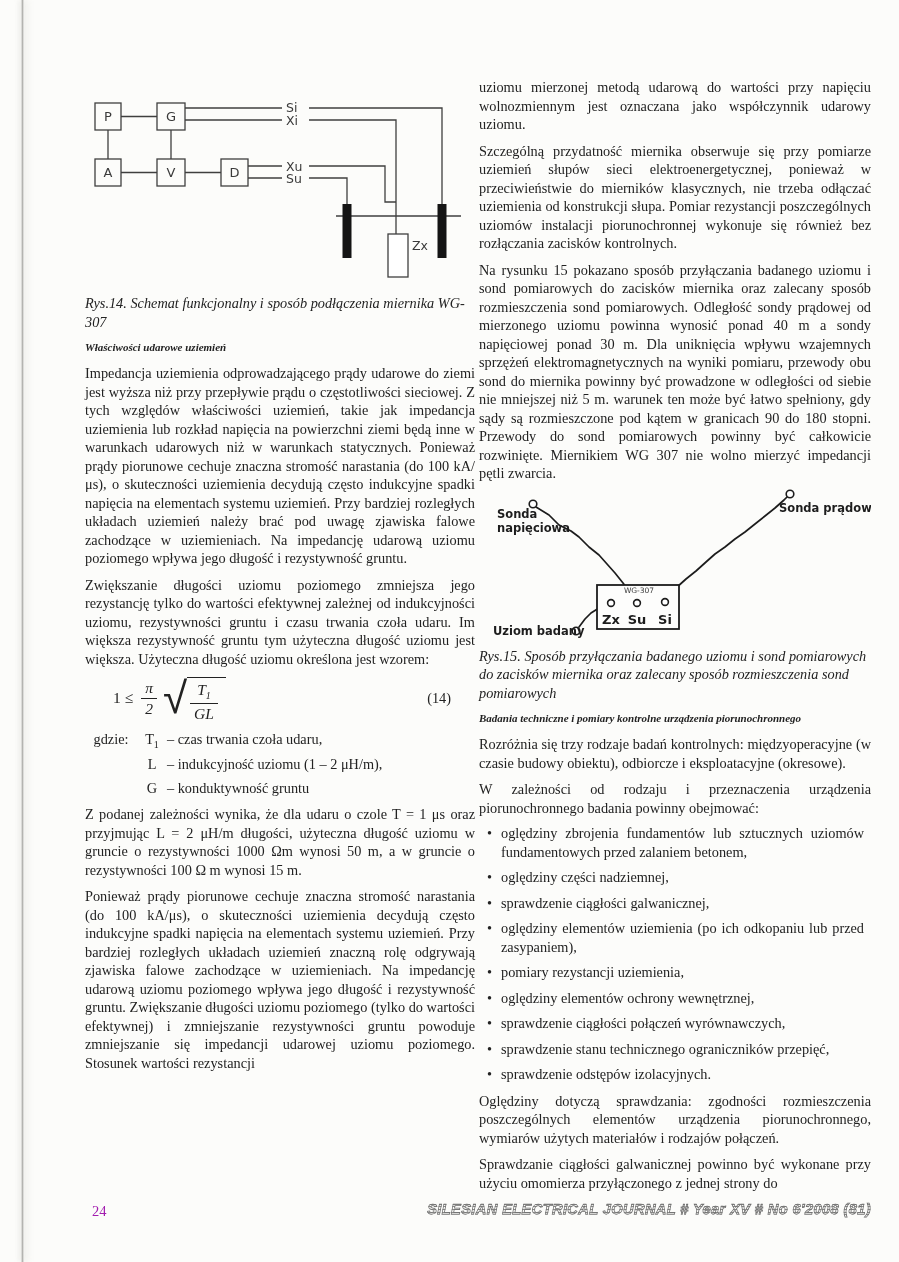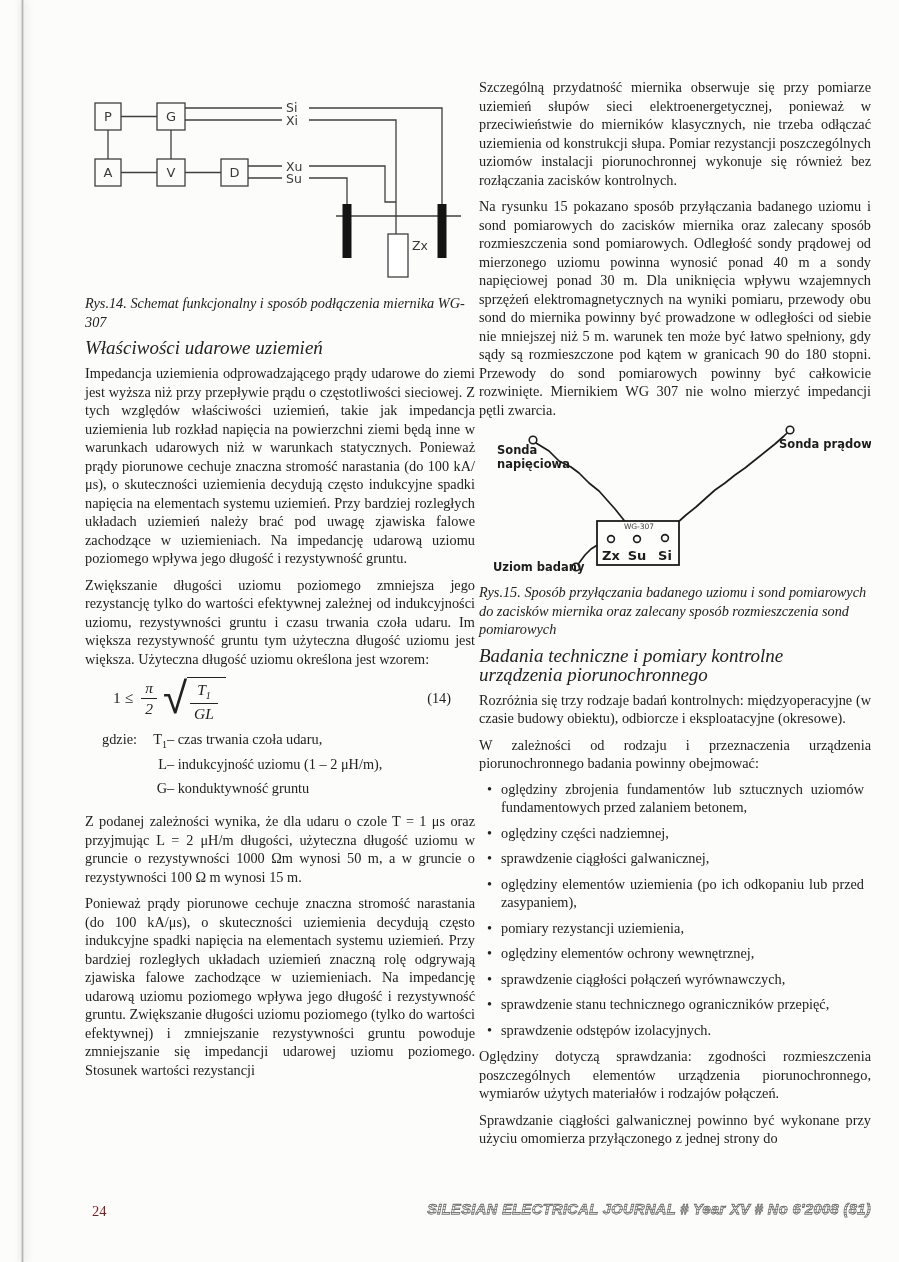--- a/index.html
+++ b/index.html
@@ -18,47 +18,47 @@
   }
   .col{position:absolute;font-size:14.3px;line-height:18.5px;text-align:justify;}
   .col-left{left:85px;top:92px;width:390px;}
   .col-right{left:479px;top:78px;width:392px;}
   p.body-par{margin:0 0 8px 0;}
   .fig{display:block;margin:0 auto;}
   .fig14-wrap{width:390px;height:196px;margin-bottom:6px;}
   .fig15-wrap{width:392px;height:158px;margin:4px 0 2px 0;}
   .caption{font-style:italic;margin:0 0 7px 0;text-align:left;}
   h3.subhead{
-    font-size:19px;font-weight:normal;font-style:italic;
+    font-size:11px;font-weight:bold;font-style:italic;
     margin:0 0 7px 0;text-align:left;line-height:19px;
   }
   
   .formula-row{display:flex;align-items:center;margin:6px 0 8px 0;}
   .formula{display:flex;align-items:center;margin-left:28px;font-style:italic;font-size:15.5px;}
   .f-lhs{margin-right:8px;font-style:normal;}
   .frac{display:inline-flex;flex-direction:column;align-items:center;line-height:1.15;}
   .frac .fd{border-top:1.4px solid #222;padding:1px 4px 0 4px;}
   .frac .fn{padding:0 4px 1px 4px;}
   .sqrt{display:inline-flex;align-items:flex-start;margin-left:6px;}
   .sqrt-sign{font-style:normal;font-size:44px;line-height:44px;font-family:"DejaVu Sans",sans-serif;font-weight:200;transform:translateY(2px);}
   .sqrt-body{border-top:1.6px solid #222;padding:3px 8px 0 3px;margin-top:3px;}
   .eq-tag{margin-left:auto;margin-right:24px;font-style:normal;}
   sub{font-size:10px;}
   
-  .gdzie{display:flex;margin:0 0 9px 0;text-align:right;}
+  .gdzie{display:flex;margin:0 0 2px 0;text-align:center;}
   .gdzie-label{width:52px;flex:0 0 52px;}
   .defs{flex:1;}
   .def{display:flex;line-height:18.5px;}
   .def .term{width:30px;flex:0 0 30px;}
   
   ul.checks{list-style:none;margin:2px 0 8px 0;padding:0;text-align:justify;}
   ul.checks li{position:relative;padding-left:15px;margin:7px;}
   ul.checks li::before{content:"\2022";position:absolute;left:1px;top:0;}
   
-  .page-number{position:absolute;left:92px;top:1203px;font-size:14.5px;color:#7f1d1d;}
+  .page-number{position:absolute;left:92px;top:1203px;font-size:14.5px;color:#a21caf;}
   .journal-footer{
     position:absolute;right:28px;top:1201px;
     font-family:"Liberation Sans","DejaVu Sans",sans-serif;
     font-weight:bold;font-size:14.6px;letter-spacing:.4px;font-style:italic;
     color:transparent;-webkit-text-stroke:.75px #6e6e6e;
     background:repeating-linear-gradient(180deg,#8d8d8b 0 1px,rgba(255,255,255,0) 1px 2.7px);
     -webkit-background-clip:text;background-clip:text;
   }
   
   .figtext{font-family:"DejaVu Sans",sans-serif;fill:#3a3a3a;}
@@ -150,20 +150,21 @@
           <span class="desc">– konduktywność gruntu</span>
         </div>
       </div>
     </div>
 
     <p class="body-par">Z podanej zależności wynika, że dla udaru o czole T = 1 μs oraz przyjmując L = 2 μH/m długości, użyteczna długość uziomu w gruncie o rezystywności 1000 Ωm wynosi 50 m, a w gruncie o rezystywności 100 Ω m wynosi 15 m.</p>
     <p class="body-par">Ponieważ prądy piorunowe cechuje znaczna stromość narastania (do 100 kA/μs), o skuteczności uziemienia decydują często indukcyjne spadki napięcia na elementach systemu uziemień. Przy bardziej rozległych układach uziemień znaczną rolę odgrywają zjawiska falowe zachodzące w uziemieniach. Na impedancję udarową uziomu poziomego wpływa jego długość i rezystywność gruntu. Zwiększanie długości uziomu poziomego (tylko do wartości efektywnej) i zmniejszanie rezystywności gruntu powoduje zmniejszanie się impedancji udarowej uziomu poziomego. Stosunek wartości rezystancji</p>
   </div>
 
   <div class="col col-right">
+    <p class="body-par">uziomu mierzonej metodą udarową do wartości przy napięciu wolnozmiennym jest oznaczana jako współczynnik udarowy uziomu.</p>
     <p class="body-par">Szczególną przydatność miernika obserwuje się przy pomiarze uziemień słupów sieci elektroenergetycznej, ponieważ w przeciwieństwie do mierników klasycznych, nie trzeba odłączać uziemienia od konstrukcji słupa. Pomiar rezystancji poszczególnych uziomów instalacji piorunochronnej wykonuje się również bez rozłączania zacisków kontrolnych.</p>
     <p class="body-par" style="margin-bottom:4px;">Na rysunku 15 pokazano sposób przyłączania badanego uziomu i sond pomiarowych do zacisków miernika oraz zalecany sposób rozmieszczenia sond pomiarowych. Odległość sondy prądowej od mierzonego uziomu powinna wynosić ponad 40 m a sondy napięciowej ponad 30 m. Dla uniknięcia wpływu wzajemnych sprzężeń elektromagnetycznych na wyniki pomiaru, przewody obu sond do miernika powinny być prowadzone w odległości od siebie nie mniejszej niż 5 m. warunek ten może być łatwo spełniony, gdy sądy są rozmieszczone pod kątem w granicach 90 do 180 stopni. Przewody do sond pomiarowych powinny być całkowicie rozwinięte. Miernikiem WG 307 nie wolno mierzyć impedancji pętli zwarcia.</p>
 
     <div class="fig15-wrap">
       <svg class="fig" width="392" height="158" viewBox="0 0 392 158">
         <g stroke="#1c1c1c" stroke-width="1.7" fill="none" stroke-linecap="round" stroke-linejoin="round">
           <polyline points="57,20 70,28 80,38 92,44 100,50 110,60 120,68 128,77 136,86 144,96 150,104 155,110"></polyline>
           <polyline points="188,111 197,101 207,92 217,84 227,75 236,67 246,60 256,52 266,45 276,37 286,29 296,21 305,13 308,10"></polyline>
           <polyline points="100,140 106,132 112,126 120,121 128,118"></polyline>
         </g>

